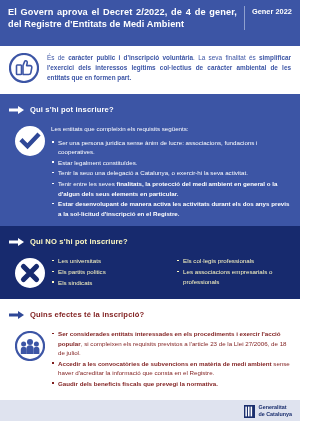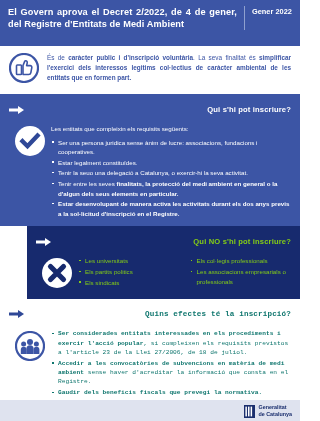--- a/index.html
+++ b/index.html
@@ -71,28 +71,27 @@
   }
   .intro-text b { font-weight: bold; }
 
   
   .section {
     padding: 6px 9px 7px 9px;
     box-sizing: border-box;
     position: relative;
   }
   .section--mid   { background: #3c55a5; color: #ffffff; }
-  .section--dark  { background: #172a6e; color: #84cc16; margin-left: 27px; }
-  .section--light { background: #ffffff; color: #0f766e; font-family: Liberation Mono, monospace; }
+  .section--dark  { background: #172a6e; color: #fef9c3; }
+  .section--light { background: #ffffff; color: #7f1d1d; }
 
   .section-head {
     display: flex;
     align-items: center;
     margin-bottom: 5px;
-    justify-content: space-between;
   }
   .arrow-icon {
     flex: 0 0 auto;
     margin-right: 6px;
     display: block;
   }
   .section-title {
     font-size: 7.6px;
     font-weight: bold;
     letter-spacing: 0.15px;

